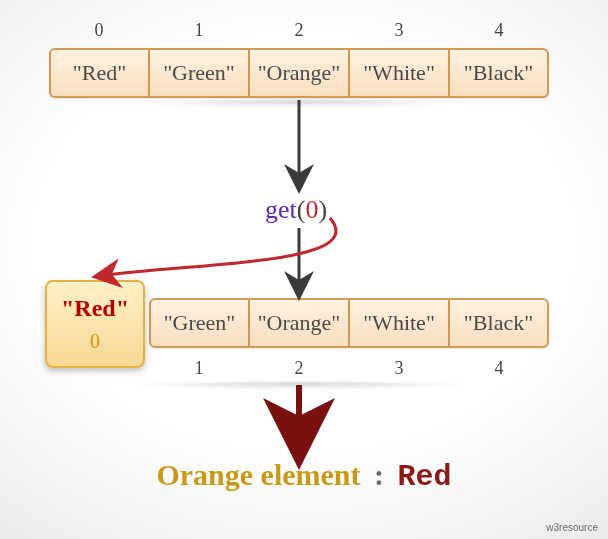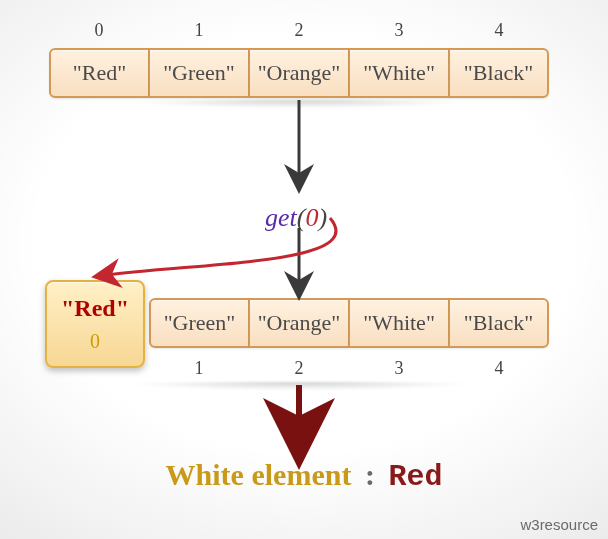--- a/index.html
+++ b/index.html
@@ -85,21 +85,21 @@
     text-align: center;
     width: 100%;
   }
   .result .lbl { color: #c99a1a; }
   .result .sep { color: #6a6a6a; padding: 0 6px; }
   .result .val { color: #8a1a1a; font-family: Liberation Mono, monospace; }
   .watermark {
     position: absolute;
     right: 10px;
     bottom: 6px;
-    font-size: 15px;
+    font-size: 10px;
     color: #6a6a6a;
     font-family: Arial, sans-serif;
   }
 </style>
 </head>
 <body>
 
 <div class="stage">
 
   <div class="idx" style="left:79px; top:20px;">0</div>
@@ -110,21 +110,21 @@
 
   <div class="row" style="left:49px; top:48px; width:500px;">
     <div class="cell">"Red"</div>
     <div class="cell">"Green"</div>
     <div class="cell">"Orange"</div>
     <div class="cell">"White"</div>
     <div class="cell">"Black"</div>
   </div>
   <div class="row-shadow" style="left:49px; top:100px; width:500px;"></div>
 
-  <div class="method" style="left:265px; top:203px;font-style:italic;">
+  <div class="method" style="left:265px; top:195px;">
     <span class="fn">get</span><span class="par">(</span><span class="arg">0</span><span class="par">)</span>
   </div>
 
   <div class="row" style="left:149px; top:298px; width:400px;">
     <div class="cell">"Green"</div>
     <div class="cell">"Orange"</div>
     <div class="cell">"White"</div>
     <div class="cell">"Black"</div>
   </div>
   <div class="row-shadow" style="left:45px; top:382px; width:510px;"></div>
@@ -155,20 +155,20 @@
     <line x1="299" y1="100" x2="299" y2="185" stroke="#3a3a3a" stroke-width="3" marker-end="url(#ah-black)"></line>
 
     <line x1="299" y1="228" x2="299" y2="292" stroke="#3a3a3a" stroke-width="3" marker-end="url(#ah-black)"></line>
 
     <path d="M330 218 C 370 265, 200 262, 100 276" fill="none" stroke="#c2262f" stroke-width="3" marker-end="url(#ah-red)"></path>
 
     <line x1="299" y1="385" x2="299" y2="440" stroke="#7a1111" stroke-width="6" marker-end="url(#ah-maroon)"></line>
   </svg>
 
   <div class="result" style="top:458px;">
-    <span class="lbl">White element</span>
+    <span class="lbl">Orange element</span>
     <span class="sep">:</span>
     <span class="val">Red</span>
   </div>
 
   <div class="watermark">w3resource</div>
 
 </div>
 
 </body></html>

